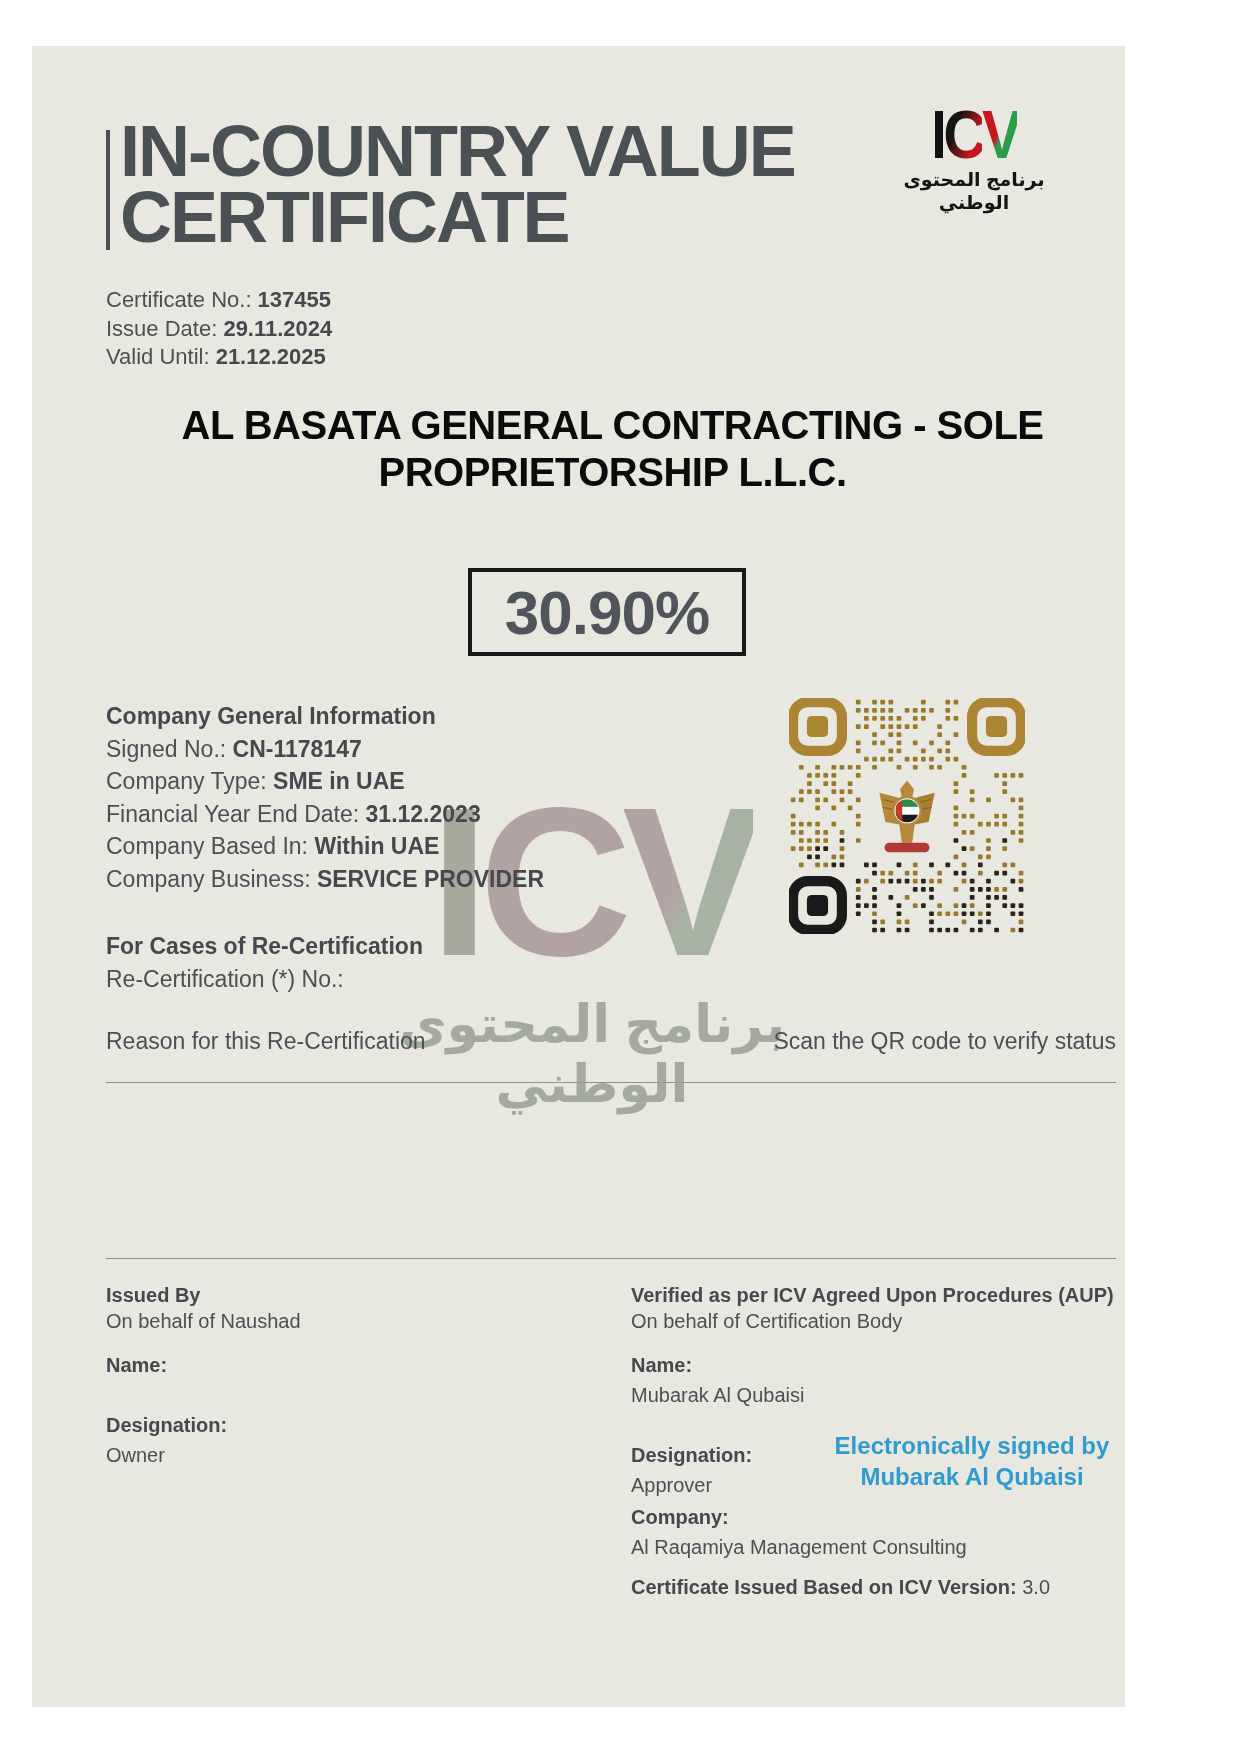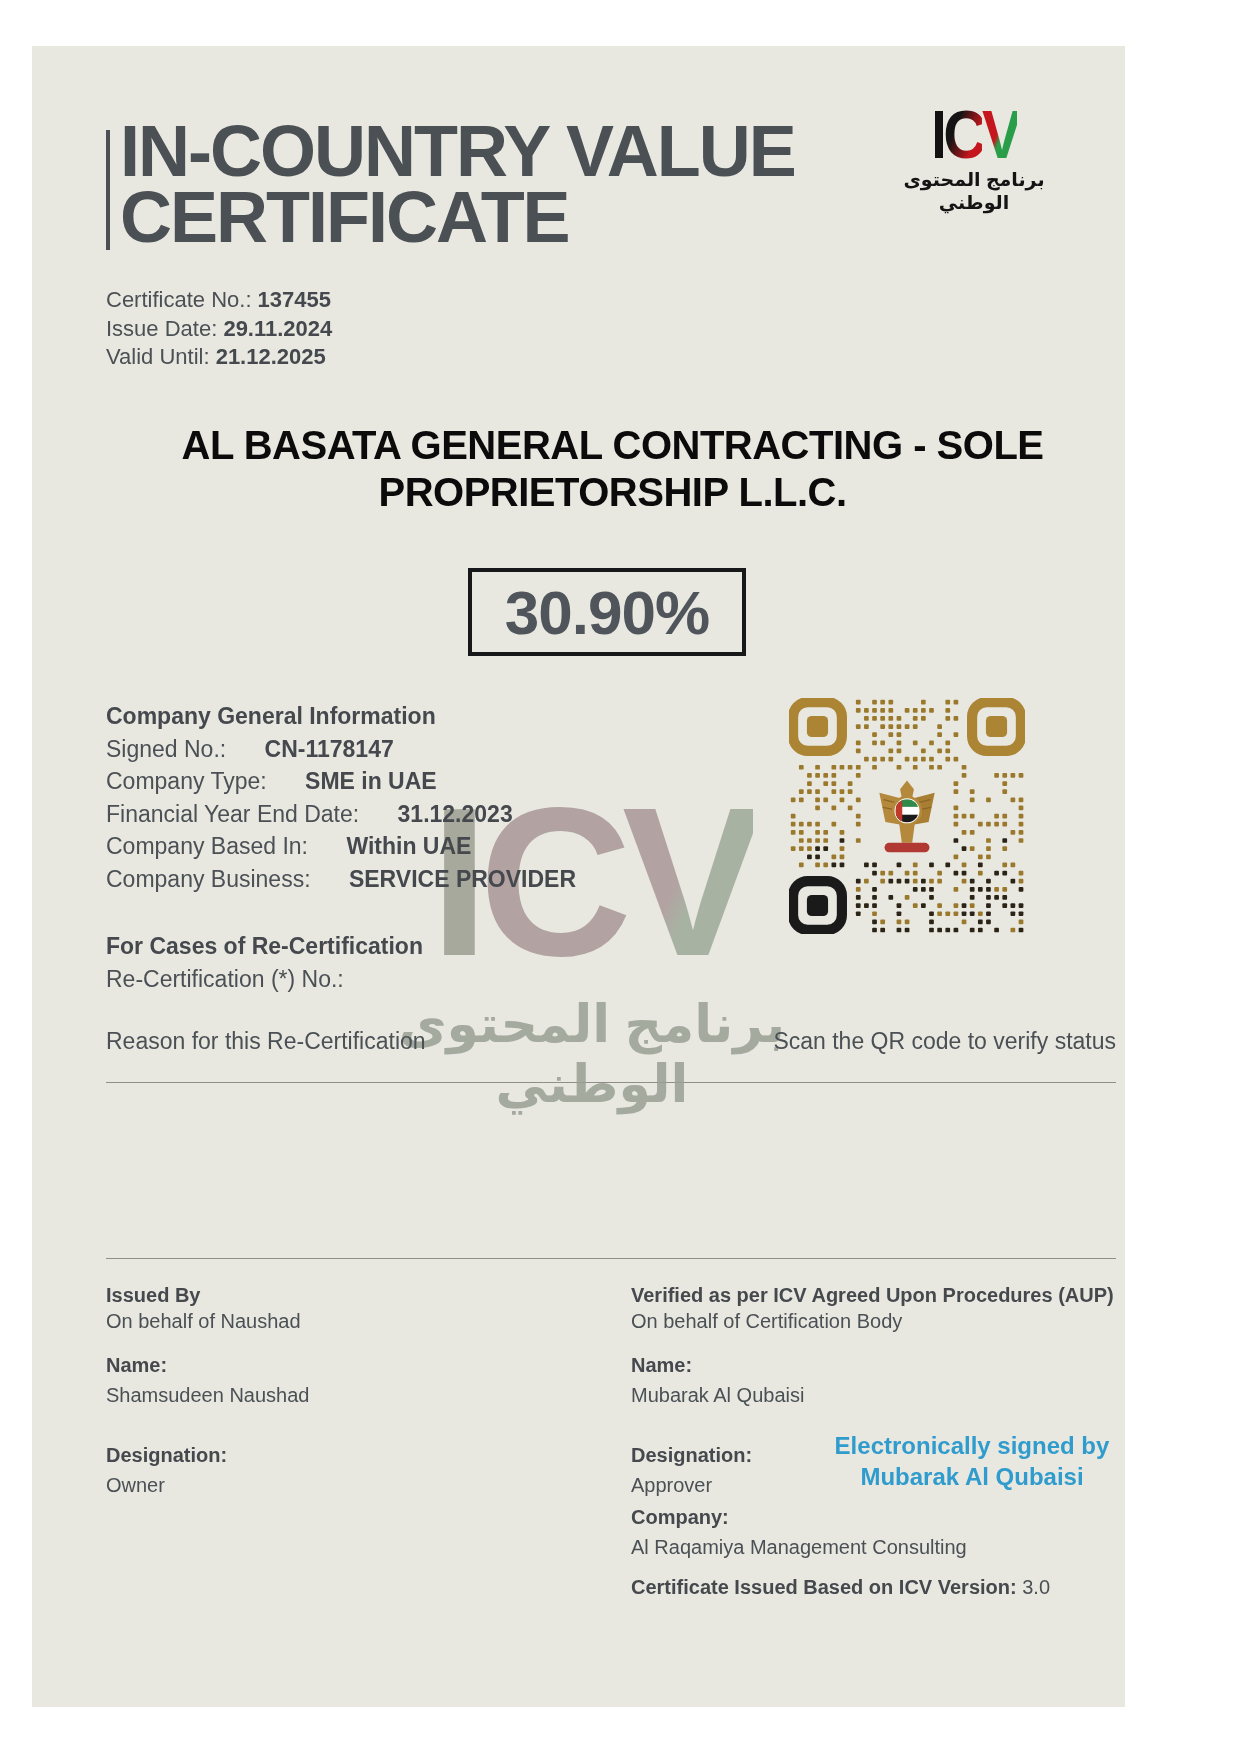--- a/index.html
+++ b/index.html
@@ -24,31 +24,31 @@
   .logo-i{background-image:linear-gradient(#121212,#121212);}
   .logo-c{background-image:linear-gradient(115deg,#141414 35%,#c5161d 72%);}
   .logo-v{background-image:linear-gradient(115deg,#c5161d 46%,#2a9d48 54%);}
   .logo-arabic{font-size:19px;font-weight:700;color:#141414;margin-top:2px;direction:rtl;}
   
   .cert-info{position:absolute;left:74px;top:240px;font-size:22px;line-height:28.5px;}
   .cert-info b{color:#45494e;}
   
   .company-name{
     position:absolute;left:60px;top:356px;width:1041px;text-align:center;
-    font-size:40px;font-weight:800;letter-spacing:-.5px;line-height:47px;color:#0b0b0b;margin-top:20px;
+    font-size:40px;font-weight:800;letter-spacing:-.5px;line-height:47px;color:#0b0b0b;
   }
   .score-box{
     position:absolute;left:436px;top:522px;width:270px;height:80px;
     border:4px solid #17181a;display:flex;align-items:center;justify-content:center;
   }
   .score{font-size:62px;font-weight:800;letter-spacing:-1px;color:#50555b;}
   
   .info{position:absolute;left:74px;top:654px;font-size:23px;line-height:32.5px;z-index:2;}
   .info .h,.recert .h{font-weight:700;color:#45494e;}
-  .info b{color:#45494e;margin-left:32px;}
+  .info b{color:#45494e;}
   .recert{position:absolute;left:74px;top:884px;font-size:23px;line-height:32.5px;z-index:2;}
   .reason-row{
     position:absolute;left:74px;top:982px;width:1010px;display:flex;
     justify-content:space-between;font-size:23px;z-index:2;
   }
   .rule{position:absolute;left:74px;width:1010px;height:0;border-top:1.5px solid #8f8f88;}
   .rule1{top:1036px;}
   .rule2{top:1212px;}
   
   .qr{position:absolute;left:757px;top:652px;width:236px;height:236px;z-index:2;}
@@ -448,21 +448,20 @@
     </svg>
   </div>
 
   <div class="rule rule2"></div>
 
   <div class="sig-col sig-left">
     <div class="h">Issued By</div>
     <div>On behalf of Naushad</div>
     <div class="field">
       <div class="lbl">Name:</div>
-      <div class="val">Shamsudeen Naushad</div>
     </div>
     <div class="field gap-lg">
       <div class="lbl">Designation:</div>
       <div class="val">Owner</div>
     </div>
   </div>
 
   <div class="sig-col sig-right">
     <div class="h">Verified as per ICV Agreed Upon Procedures (AUP)</div>
     <div>On behalf of Certification Body</div>

